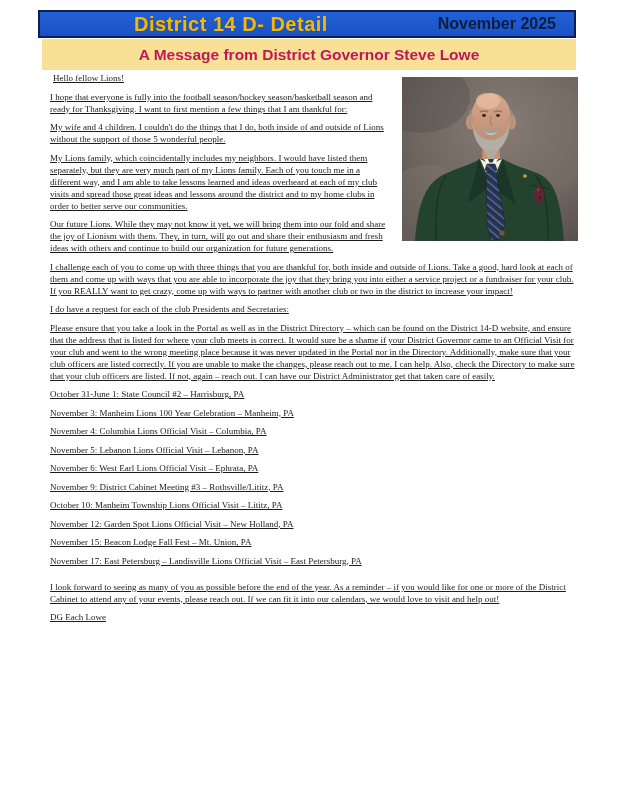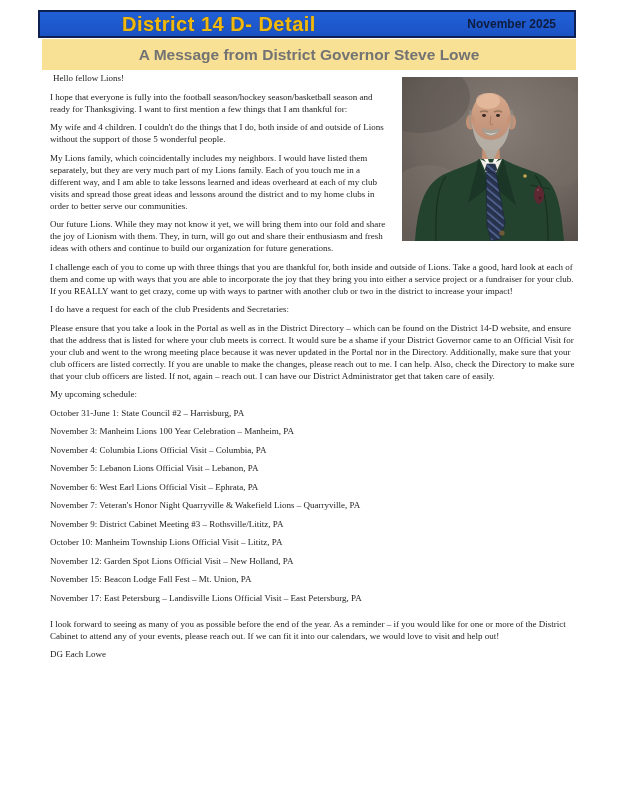--- a/index.html
+++ b/index.html
@@ -5,45 +5,45 @@
   html,body{margin:0;padding:0;background:#ffffff;}
   .page{
     position:relative;width:618px;height:800px;background:#ffffff;
     font-family:"Liberation Serif", serif;color:#1c1c1c;overflow:hidden;
   }
   
   .header-bar{
     position:absolute;left:38px;top:10px;width:538px;height:28px;
     box-sizing:border-box;border:2px solid #0e2052;
     background:linear-gradient(#2160d8,#1a52c4);
-    display:flex;align-items:center;
+    display:flex;align-items:center;padding-left:12px;
   }
   .newsletter-title{
     font-family:"Liberation Sans", sans-serif;font-weight:bold;font-size:20px;
     color:#f0b90f;margin-left:82px;white-space:nowrap;letter-spacing:.5px;
     text-shadow:0 0 1px #6b4e00;
   }
   .issue-date{
-    font-family:"Liberation Sans", sans-serif;font-weight:bold;font-size:12px;
+    font-family:"Liberation Sans", sans-serif;font-weight:bold;font-size:16px;
     color:#0e1c3d;margin-left:auto;margin-right:18px;white-space:nowrap;
   }
   .message-banner{
     position:absolute;left:42px;top:39px;width:534px;height:31px;
     background:#f8e095;display:flex;align-items:center;justify-content:center;
   }
   .banner-title{
     font-family:"Liberation Sans", sans-serif;font-weight:bold;font-size:15.5px;
-    color:#737373;white-space:nowrap;
+    color:#be185d;white-space:nowrap;
   }
   
   .content{
     position:absolute;left:50px;top:72px;width:528px;
     font-size:9px;line-height:12px;text-align:left;
   }
-  .content p{margin:0 0 6.5px;}
+  .content p{margin:0 0 6.5px;text-decoration:underline;}
   .greeting{padding-left:3px;}
   .photo-wrap{float:right;width:176px;height:164px;margin:5px 0 9px 9px;}
   .photo-wrap svg{display:block;width:176px;height:164px;}
   .schedule-item{margin:0 0 5px;}
   .closing-par{margin-top:14px !important;}
   .signoff{margin-top:18px !important;margin-bottom:4px !important;}
   .signature{margin:0;}
 </style>
 </head>
 <body>
@@ -125,29 +125,27 @@
     <p class="greeting">Hello fellow Lions!</p>
     <p>I hope that everyone is fully into the football season/hockey season/basketball season and ready for Thanksgiving. I want to first mention a few things that I am thankful for:</p>
     <p>My wife and 4 children. I couldn't do the things that I do, both inside of and outside of Lions without the support of those 5 wonderful people.</p>
     <p>My Lions family, which coincidentally includes my neighbors. I would have listed them separately, but they are very much part of my Lions family. Each of you touch me in a different way, and I am able to take lessons learned and ideas overheard at each of my club visits and spread those great ideas and lessons around the district and to my home clubs in order to better serve our communities.</p>
     <p>Our future Lions. While they may not know it yet, we will bring them into our fold and share the joy of Lionism with them. They, in turn, will go out and share their enthusiasm and fresh ideas with others and continue to build our organization for future generations.</p>
     <p>I challenge each of you to come up with three things that you are thankful for, both inside and outside of Lions. Take a good, hard look at each of them and come up with ways that you are able to incorporate the joy that they bring you into either a service project or a fundraiser for your club. If you REALLY want to get crazy, come up with ways to partner with another club or two in the district to increase your impact!</p>
 
     <p>I do have a request for each of the club Presidents and Secretaries:</p>
     <p>Please ensure that you take a look in the Portal as well as in the District Directory – which can be found on the District 14-D website, and ensure that the address that is listed for where your club meets is correct. It would sure be a shame if your District Governor came to an Official Visit for your club and went to the wrong meeting place because it was never updated in the Portal nor in the Directory. Additionally, make sure that your club officers are listed correctly. If you are unable to make the changes, please reach out to me. I can help. Also, check the Directory to make sure that your club officers are listed. If not, again – reach out. I can have our District Administrator get that taken care of easily.</p>
 
-    <p>My upcoming schedule:</p>
 
     <div>
       <p class="schedule-item">October 31-June 1: State Council #2 – Harrisburg, PA</p>
       <p class="schedule-item">November 3: Manheim Lions 100 Year Celebration – Manheim, PA</p>
       <p class="schedule-item">November 4: Columbia Lions Official Visit – Columbia, PA</p>
       <p class="schedule-item">November 5: Lebanon Lions Official Visit – Lebanon, PA</p>
       <p class="schedule-item">November 6: West Earl Lions Official Visit – Ephrata, PA</p>
-      <p class="schedule-item">November 7: Veteran's Honor Night Quarryville &amp; Wakefield Lions – Quarryville, PA</p>
       <p class="schedule-item">November 9: District Cabinet Meeting #3 – Rothsville/Lititz, PA</p>
       <p class="schedule-item">October 10: Manheim Township Lions Official Visit – Lititz, PA</p>
       <p class="schedule-item">November 12: Garden Spot Lions Official Visit – New Holland, PA</p>
       <p class="schedule-item">November 15: Beacon Lodge Fall Fest – Mt. Union, PA</p>
       <p class="schedule-item">November 17: East Petersburg – Landisville Lions Official Visit – East Petersburg, PA</p>
     </div>
 
     <p class="closing-par">I look forward to seeing as many of you as possible before the end of the year. As a reminder – if you would like for one or more of the District Cabinet to attend any of your events, please reach out. If we can fit it into our calendars, we would love to visit and help out!</p>
     <p class="signature">DG Each Lowe</p>
 

